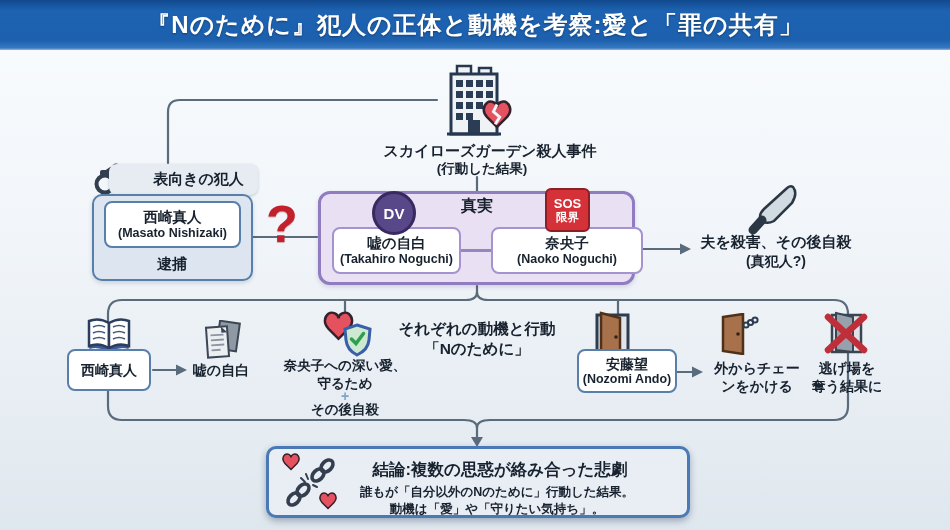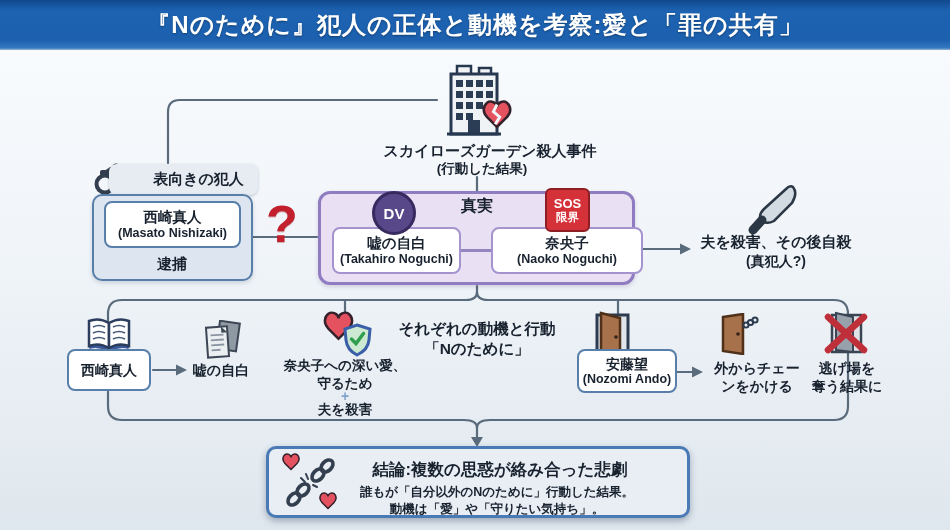--- a/index.html
+++ b/index.html
@@ -175,21 +175,21 @@
   <svg class="abs" style="left:319px;top:309px;" width="54" height="48" viewBox="0 0 54 48">
     <g transform="translate(1,2) scale(1.85)">
       <path d="M10 4 C 10 1.5 6.5 0 4.5 1.5 C 2 3.5 2 7 4.5 9.5 L 10 15 L 15.5 9.5 C 18 7 18 3.5 15.5 1.5 C 13.5 0 10 1.5 10 4 Z" fill="#e4515f" stroke="#35212b" stroke-width="1.3"></path>
     </g>
     <path d="M 38 16 L 51 20 L 50 31 Q 49 41 38 46 Q 28 41 27 31 L 26 20 Z" fill="#cde9d2" stroke="#3a5fa8" stroke-width="3"></path>
     <polyline points="32.5,30 37,34.5 44.5,24.5" stroke="#2f9e4d" stroke-width="3.5" fill="none" stroke-linecap="round"></polyline>
   </svg>
   <div class="abs ctext fs13" style="left:345px;top:357px;">奈央子への深い愛、</div>
   <div class="abs ctext fs13" style="left:345px;top:375px;">守るため</div>
   <div class="abs ctext plus" style="left:345px;top:388px;">+</div>
-  <div class="abs ctext fs13" style="left:345px;top:401px;">夫を殺害</div>
+  <div class="abs ctext fs13" style="left:345px;top:401px;">その後自殺</div>
 
   <svg class="abs" style="left:592px;top:311px;" width="40" height="48" viewBox="0 0 40 48">
     <rect x="5" y="4" width="31" height="42" fill="#dfe5ea" stroke="#2d3c50" stroke-width="3"></rect>
     <path d="M 9 2 L 28 7 L 28 46 L 9 45 Z" fill="#a6714b" stroke="#4f3018" stroke-width="2.5"></path>
     <circle cx="24" cy="26" r="1.8" fill="#33221a"></circle>
   </svg>
   <div class="abs whitebox" style="left:577px;top:349px;width:100px;height:44px;">
     <div class="fs14" style="font-weight:bold;">安藤望</div>
     <div class="name2">(Nozomi Ando)</div>
   </div>

